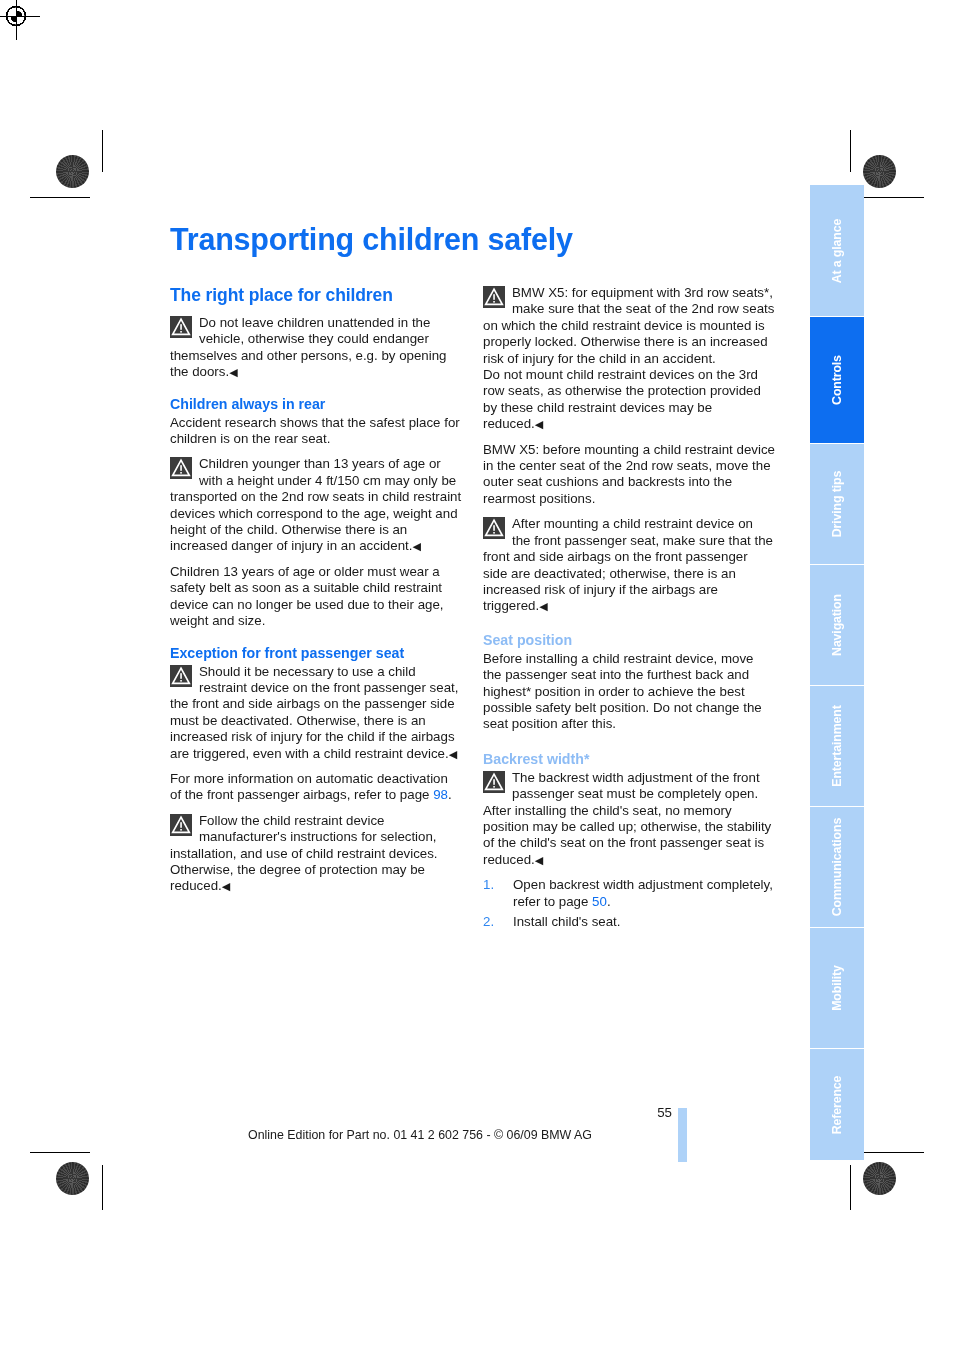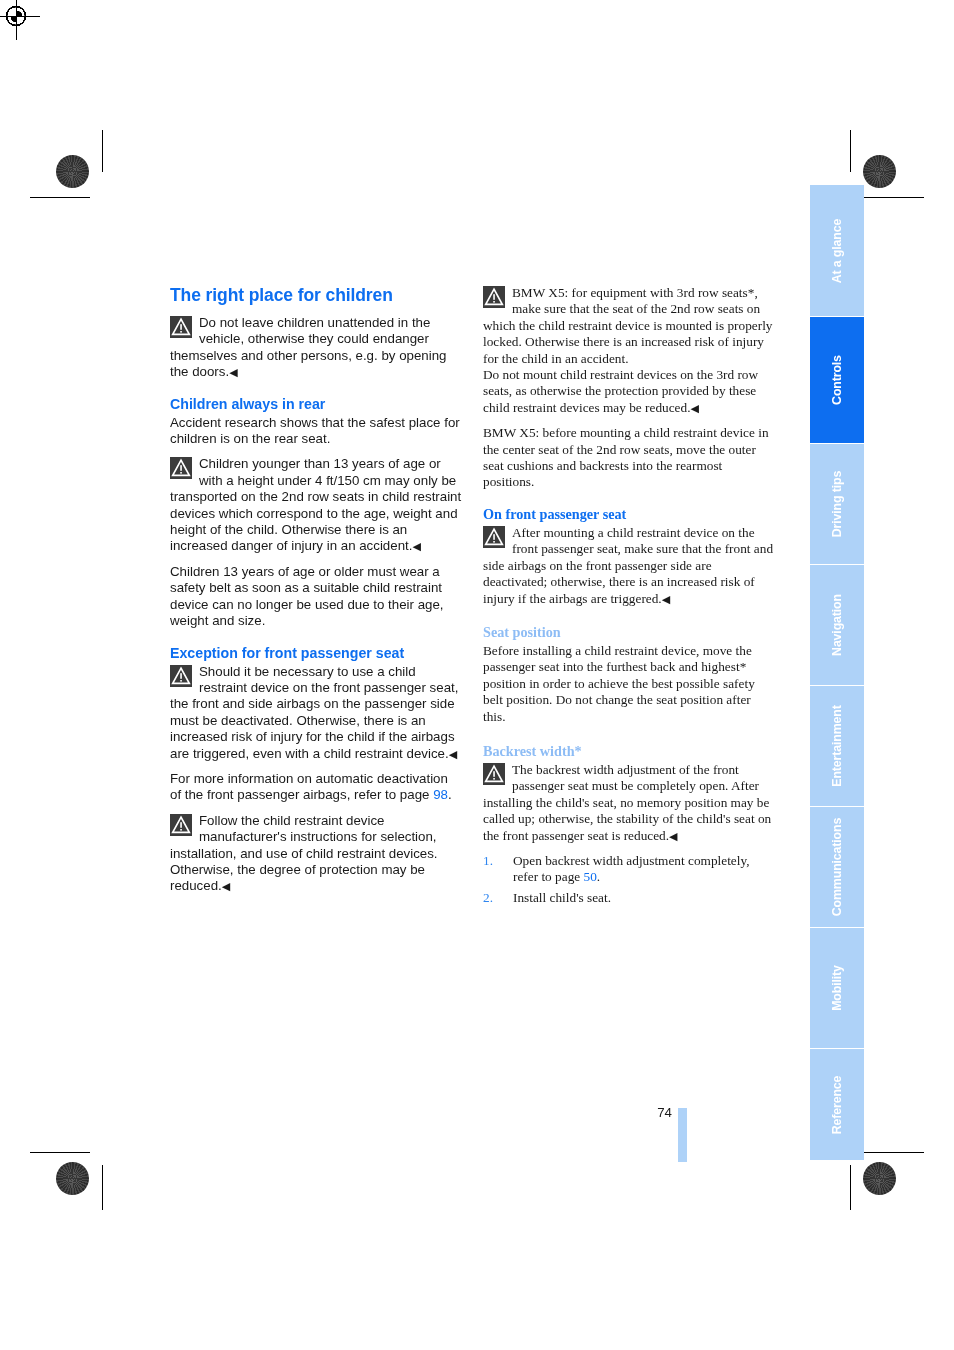--- a/index.html
+++ b/index.html
@@ -35,21 +35,21 @@
   .content{position:absolute;left:0;top:0;width:954px;height:1350px;}
 
   h1.doc-title{
     position:absolute;left:170px;top:222px;width:600px;
     margin:0;font-size:30.5px;line-height:34px;font-weight:bold;
     color:#0d6ef0;letter-spacing:-0.2px;
   }
 
   .col{position:absolute;top:285px;width:292px;}
   .col-left{left:170px;}
-  .col-right{left:483px;font-family:Liberation Serif, serif;}
+  .col-right{left:483px;}
 
   h2.sec{
     margin:0 0 9px 0;font-size:17.5px;line-height:21px;font-weight:bold;color:#0d6ef0;
     letter-spacing:-0.1px;
   }
   h3.sub{
     margin:14px 0 2px 0;font-size:14.2px;line-height:18px;font-weight:bold;color:#0d6ef0;
   }
   h3.sub.light{color:#8dbcf5;}
   p{
@@ -166,20 +166,21 @@
       </div>
 
     <div class="reg" style="left:458px;top:1162px;">
         <div class="circ"></div>
         <div class="dot"></div>
       </div>
   </div>
 
   <div class="content">
 
+    <h1 class="doc-title">Transporting children safely</h1>
 
     <div class="col col-left">
 
       <h2 class="sec">The right place for children</h2>
 
       <p class="warn">
         <span class="warn-ico">
           <svg width="22" height="22" viewBox="0 0 22 22">
             <rect width="22" height="22" fill="#3b3b3b"></rect>
             <path d="M11 3.2 L19.3 18.4 L2.7 18.4 Z" fill="none" stroke="#ffffff" stroke-width="1.7"></path>
@@ -247,21 +248,20 @@
             <rect x="10.25" y="8.2" width="1.6" height="5.6" fill="#ffffff"></rect>
             <rect x="10.25" y="15.0" width="1.6" height="1.6" fill="#ffffff"></rect>
           </svg>
         </span>
         <span>BMW X5: for equipment with 3rd row seats*, make sure that the seat of the 2nd row seats on which the child restraint device is mounted is properly locked. Otherwise there is an increased risk of injury for the child in an accident.</span>
       </p>
       <p><span>Do not mount child restraint devices on the 3rd row seats, as otherwise the protection provided by these child restraint devices may be reduced.</span><span class="arrow">◀</span></p>
 
       <p>BMW X5: before mounting a child restraint device in the center seat of the 2nd row seats, move the outer seat cushions and backrests into the rearmost positions.</p>
 
-      <h3 class="sub">On front passenger seat</h3>
 
       <p class="warn">
         <span class="warn-ico">
           <svg width="22" height="22" viewBox="0 0 22 22">
             <rect width="22" height="22" fill="#3b3b3b"></rect>
             <path d="M11 3.2 L19.3 18.4 L2.7 18.4 Z" fill="none" stroke="#ffffff" stroke-width="1.7"></path>
             <rect x="10.25" y="8.2" width="1.6" height="5.6" fill="#ffffff"></rect>
             <rect x="10.25" y="15.0" width="1.6" height="1.6" fill="#ffffff"></rect>
           </svg>
         </span>
@@ -315,16 +315,17 @@
         <span class="lbl">Communications</span>
       </div>
       <div class="tab" style="top:742px;height:121px;">
         <span class="lbl">Mobility</span>
       </div>
       <div class="tab" style="top:863px;height:112px;">
         <span class="lbl">Reference</span>
       </div>
     </div>
 
-    <div class="pagenum">74</div>
+    <div class="pagenum">55</div>
     <div class="pagebar"></div>
+    <div class="footer">Online Edition for Part no. 01 41 2 602 756 - © 06/09 BMW AG</div>
   </div>
 </div>
 
 </body></html>

